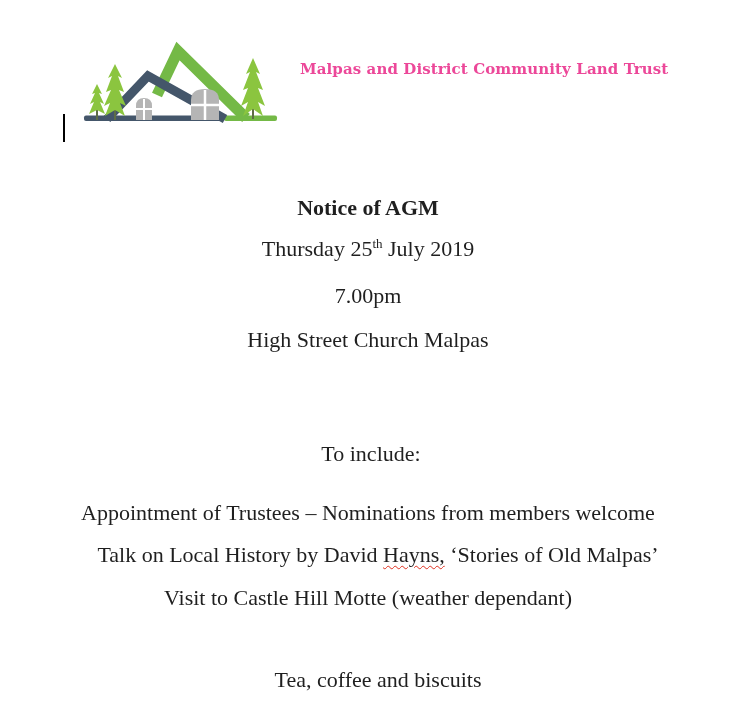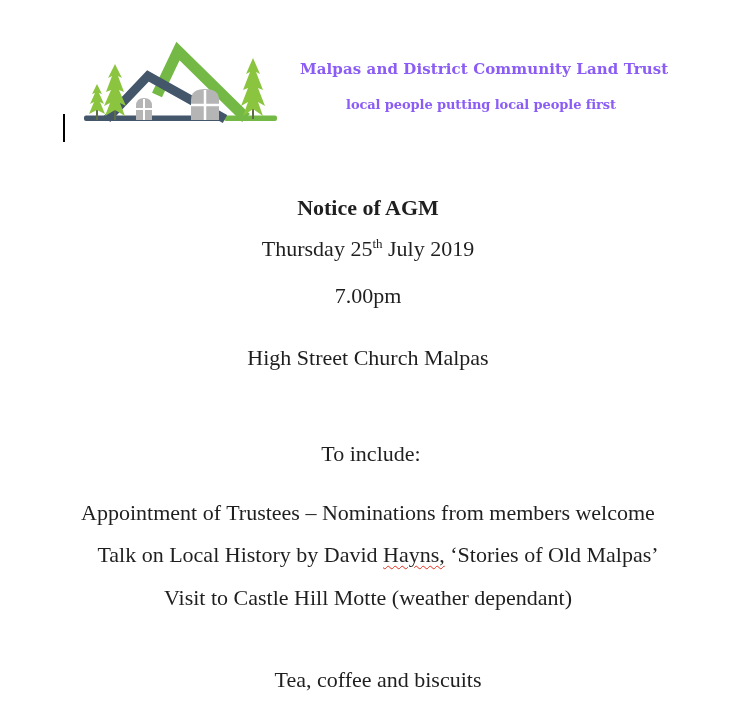--- a/index.html
+++ b/index.html
@@ -16,21 +16,21 @@
     position: absolute;
     left: 60px; top: 38px;
     width: 220px; height: 100px;
   }
   .org-header {
     position: absolute;
     left: 300px; top: 0; width: 362px; height: 140px;
     text-align: center;
     font-family: "DejaVu Serif", serif;
     font-weight: bold;
-    color: #8b5cf6;
+    color: #ec4899;
   }
   .org-name {
     position: absolute;
     left: 0; right: 0; top: 60px;
     font-size: 15px;
     letter-spacing: 0.1px;
     line-height: 1.2;
     white-space: nowrap;
   }
   .tagline {
@@ -53,21 +53,21 @@
     left: 0; right: 0;
     text-align: center;
     font-size: 22px;
     line-height: 1.2;
     white-space: nowrap;
   }
   .line.bold { font-weight: bold; }
   .t-title   { top: 195px; }
   .t-date    { top: 236px; }
   .t-time    { top: 283px; }
-  .t-venue   { top: 345px; }
+  .t-venue   { top: 327px; }
   .t-include { top: 441px; margin-left: 6px; }
   .t-item1   { top: 500px; text-align: center; }
   .t-item2   { top: 542px; margin-left: 20px; }
   .t-item3   { top: 585px; }
   .t-refresh { top: 667px; padding-left: 20px; }
   sup.ordinal {
     font-size: 13px;
     vertical-align: baseline;
     position: relative;
     top: -8px;
@@ -117,21 +117,20 @@
 
     <g>
       <line x1="193" y1="66" x2="193" y2="81" stroke-width="2" stroke="#5d6e45"></line>
       <polygon points="193,20 186,36 190,34 183,52 188,50 181,68 188,64 183,78 193,71 203,78 198,64 205,68 198,50 203,52 196,34 200,36" fill="#8bc53f"></polygon>
     </g>
   </svg>
 </div>
 
 <div class="org-header">
   <div class="org-name">Malpas and District Community Land Trust</div>
-  <div class="tagline">local people putting local people first</div>
 </div>
 
 <div class="text-cursor"></div>
 
 <div class="line bold t-title">Notice of AGM</div>
 
 <div class="line t-date"><span>Thursday 25</span><sup class="ordinal">th</sup><span> July 2019</span></div>
 
 <div class="line t-time">7.00pm</div>
 

